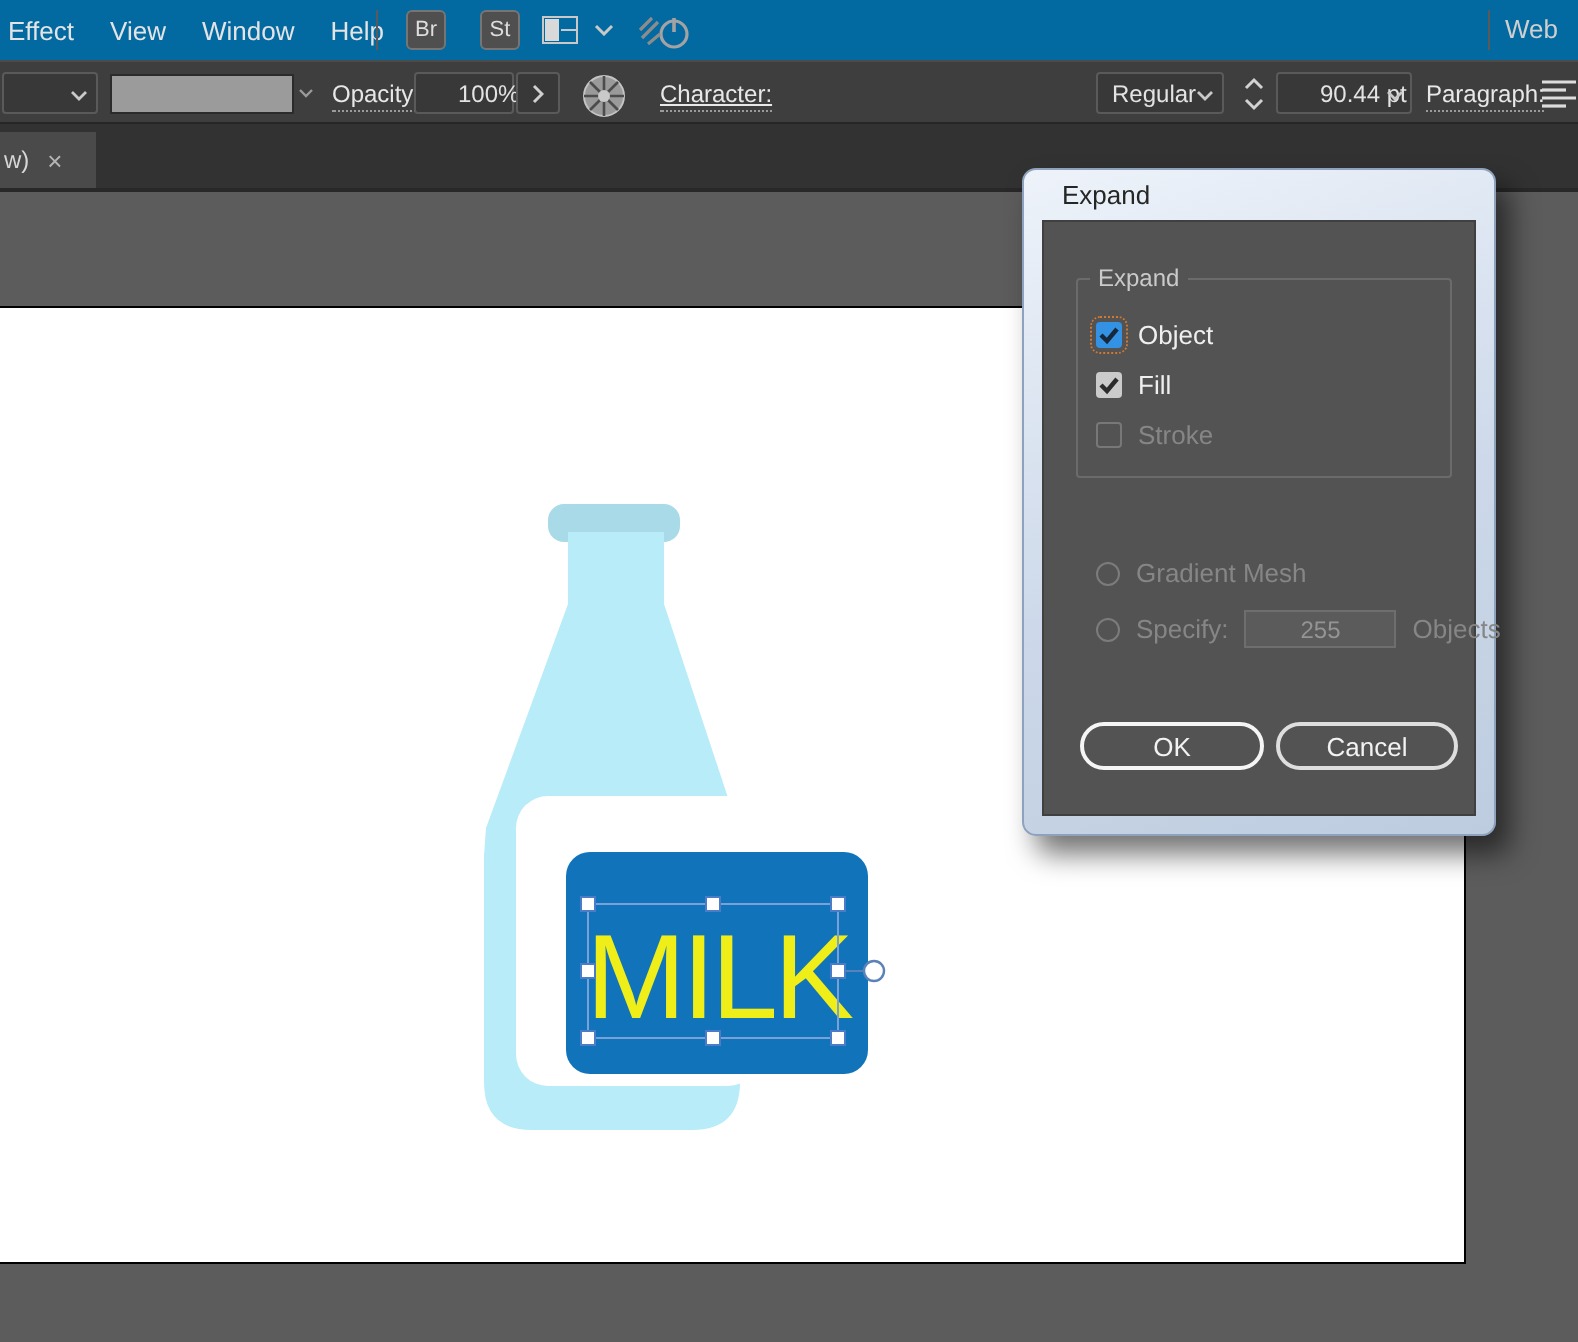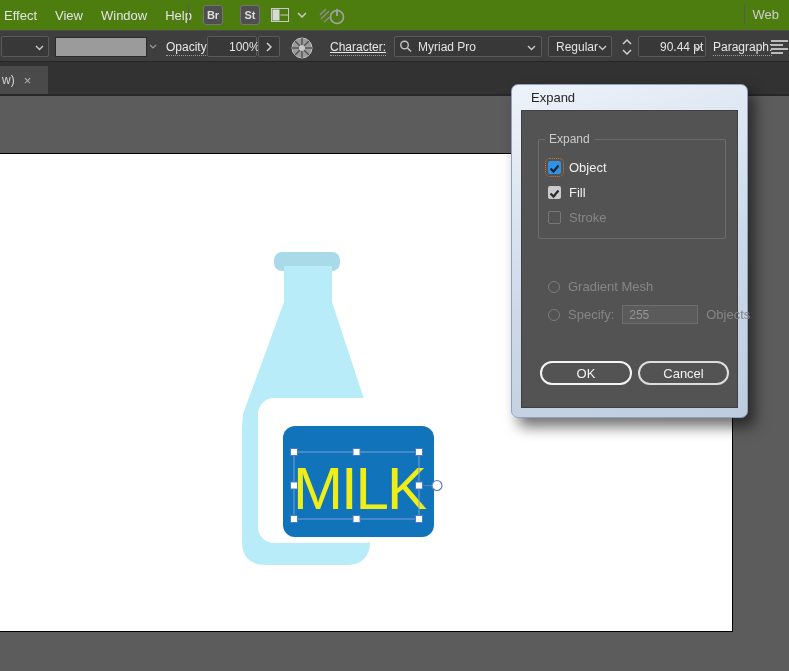--- a/index.html
+++ b/index.html
@@ -1,27 +1,27 @@
 <!DOCTYPE html>
 <html><head>
 <meta charset="utf-8">
 <style>
   * { box-sizing: border-box; margin: 0; padding: 0; }
   body { margin:0; background:#222; font-family:"Liberation Sans", sans-serif; }
   #app { position:relative; width:789px; height:671px; background:#5c5c5c; overflow:hidden;
          font-family:"Liberation Sans", sans-serif; }
 
   
-  .menu-bar { position:absolute; top:0; left:0; right:0; height:30px; background:#4d7c0f;padding-left:36px; }
+  .menu-bar { position:absolute; top:0; left:0; right:0; height:30px; background:#0369a1;padding-left:36px; }
   .menu-items { position:absolute; left:4px; top:0; height:30px; display:flex; gap:18px; align-items:center; }
   .menu-item { color:#e4e4e4; font-size:13px; cursor:default; }
   .vdiv { position:absolute; top:5px; width:1px; height:20px; background:#5a5a5a; }
   .app-icon { position:absolute; top:5px; width:20px; height:20px; background:#4f4f4f;
               border:1px solid #757575; border-radius:3px; color:#ddd; font-size:11px;
-              display:flex; align-items:center; justify-content:center;font-weight:bold; }
+              display:flex; align-items:center; justify-content:center; }
   .workspace-label { position:absolute; right:10px; top:7px; color:#cfcfcf; font-size:13px; }
 
   
   .control-bar { position:absolute; top:30px; left:0; right:0; height:32px; background:#3e3e3e;
                  border-top:1px solid #4b4b4b; border-bottom:1px solid #262626; }
   .cb-field { position:absolute; top:5px; height:21px; background:#383838; border:1px solid #5a5a5a;
               border-radius:2px; color:#e3e3e3; font-size:12px; display:flex; align-items:center; }
   .cb-label { position:absolute; top:9px; color:#e8e8e8; font-size:12px;
               border-bottom:1px dotted #9a9a9a; padding-bottom:1px; cursor:default; }
   .swatch { position:absolute; top:6px; left:55px; width:92px; height:20px; background:#9b9b9b;
@@ -53,21 +53,21 @@
                  font-size:12px; color:#cacaca; }
   .opt-row { position:absolute; display:flex; align-items:center; gap:8px; }
   .opt-label { font-size:13px; color:#efefef; }
   .opt-label.disabled { color:#868686; }
   .checkbox { width:13px; height:13px; border-radius:2px; position:relative; flex:0 0 auto; }
   .checkbox.cb-blue { background:#3492e4; outline:1px dotted #cf7a33; outline-offset:2px; }
   .checkbox.cb-grey { background:#cbcbcb; }
   .checkbox.cb-off  { background:transparent; border:1px solid #787878; }
   .radio { width:12px; height:12px; border-radius:50%; border:1px solid #7c7c7c; flex:0 0 auto; }
   .spec-input { width:76px; height:19px; background:#5b5b5b; border:1px solid #6e6e6e;
-                color:#949494; font-size:12px; padding:0 6px; font-family:"Liberation Sans",sans-serif; }
+                color:#949494; font-size:12px; padding:0 6px; font-family:"Liberation Sans",sans-serif;text-align:center; }
   .dlg-btn { position:absolute; height:24px; border-radius:13px; background:transparent;
              color:#f2f2f2; font-size:13px; font-family:"Liberation Sans",sans-serif;
              display:flex; align-items:center; justify-content:center; cursor:default; }
   .dlg-btn.ok { border:2px solid #f5f5f5; }
   .dlg-btn.cancel { border:2px solid #dedede; }
 </style>
 </head>
 <body>
 
 <div id="app">
@@ -122,30 +122,20 @@
       <circle cx="11" cy="11" r="10" fill="#9a9a9a" stroke="#c4c4c4"></circle>
       <g stroke="#4c4c4c" stroke-width="1.3">
         <line x1="11" y1="1" x2="11" y2="21"></line>
           <line x1="1" y1="11" x2="21" y2="11"></line>
         <line x1="4" y1="4" x2="18" y2="18"></line>
           <line x1="18" y1="4" x2="4" y2="18"></line>
       </g>
       <circle cx="11" cy="11" r="3" fill="#c9c9c9"></circle>
     </svg>
     <span class="cb-label" style="left:330px;text-decoration:underline;">Character:</span>
-    <div class="cb-field" style="left:394px; width:148px; padding-left:4px;">
-      <svg width="14" height="13" style="margin-right:5px;">
-        <circle cx="5.5" cy="5" r="3.8" fill="none" stroke="#c2c2c2" stroke-width="1.4"></circle>
-        <line x1="8.5" y1="8" x2="12" y2="11.5" stroke="#c2c2c2" stroke-width="1.6"></line>
-      </svg>
-      <span>Myriad Pro</span>
-      <svg style="position:absolute;right:5px;top:8px;" width="9" height="6">
-        <polyline points="1,1 4.5,4.5 8,1" fill="none" stroke="#c9c9c9" stroke-width="1.4"></polyline>
-      </svg>
-    </div>
     <div class="cb-field" style="left:548px; width:64px; padding-left:7px;">
       <span>Regular</span>
       <svg style="position:absolute;right:4px;top:8px;" width="9" height="6">
         <polyline points="1,1 4.5,4.5 8,1" fill="none" stroke="#c9c9c9" stroke-width="1.4"></polyline>
       </svg>
     </div>
     <svg style="position:absolute;left:621px;top:7px;" width="12" height="18">
       <polyline points="2,6 6,2 10,6" fill="none" stroke="#d2d2d2" stroke-width="1.5"></polyline>
       <polyline points="2,12 6,16 10,12" fill="none" stroke="#d2d2d2" stroke-width="1.5"></polyline>
     </svg>

